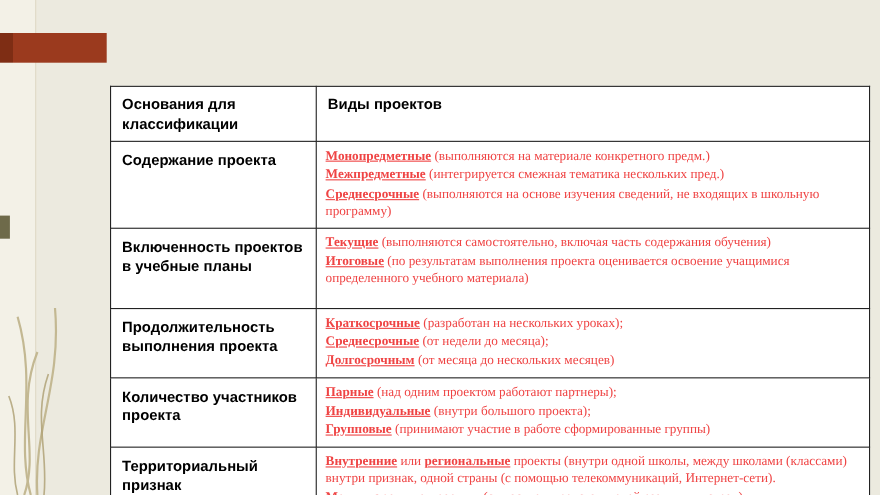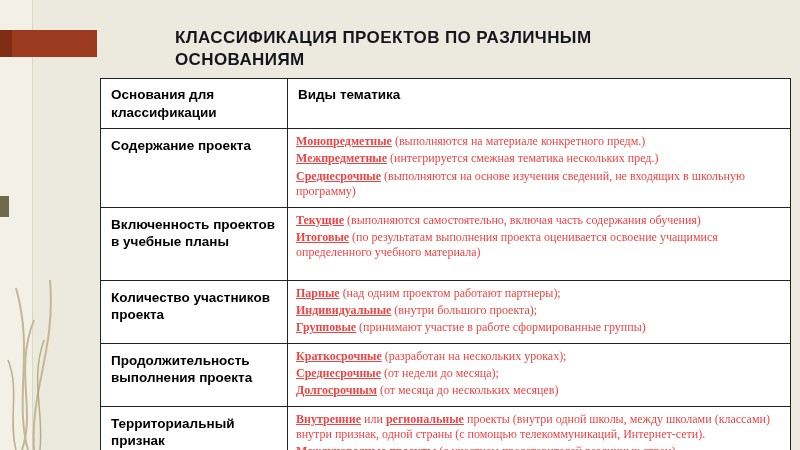--- a/index.html
+++ b/index.html
@@ -86,63 +86,62 @@
     <g fill="none" stroke="#AD9F72" stroke-width="1.5" opacity="0.8">
       <path d="M40 240 C 44 200, 30 170, 44 130"></path>
       <path d="M16 240 C 8 210, 20 180, 8 150"></path>
     </g>
   </svg>
 
   <div class="olive-mark"></div>
 
   <div class="accent-bar"></div>
 
-  <div class="title">КЛАССИФИКАЦИЯ ПРОЕКТОВ ПО РАЗЛИЧНЫМ ОСНОВАНИЯМ</div>
 
   <table class="cls-table">
     <colgroup>
         <col class="c1">
         <col class="c2">
       </colgroup>
     <thead>
       <tr>
         <th class="basis-head">Основания для классификации</th>
-        <th class="types-head">Виды тематика</th>
+        <th class="types-head">Виды проектов</th>
       </tr>
     </thead>
     <tbody>
         <tr>
           <td class="basis-cell">Содержание проекта</td>
           <td class="types-cell">
             <p><span class="term">Монопредметные</span><span> (выполняются на материале конкретного предм.)</span></p>
             <p><span class="term">Межпредметные</span><span> (интегрируется смежная тематика нескольких пред.)</span></p>
             <p><span class="term">Среднесрочные</span><span> (выполняются на основе изучения сведений, не входящих в школьную программу)</span></p>
           </td>
         </tr>
         <tr>
           <td class="basis-cell">Включенность проектов в учебные планы</td>
           <td class="types-cell">
             <p><span class="term">Текущие</span><span> (выполняются самостоятельно, включая часть содержания обучения)</span></p>
             <p><span class="term">Итоговые</span><span> (по результатам выполнения проекта оценивается освоение учащимися определенного учебного материала)</span></p>
           </td>
         </tr>
         <tr>
+          <td class="basis-cell">Продолжительность выполнения проекта</td>
+          <td class="types-cell">
+            <p><span class="term">Краткосрочные</span><span> (разработан на нескольких уроках);</span></p>
+            <p><span class="term">Среднесрочные</span><span> (от недели до месяца);</span></p>
+            <p><span class="term">Долгосрочным</span><span> (от месяца до нескольких месяцев)</span></p>
+          </td>
+        </tr>
+        <tr>
           <td class="basis-cell">Количество участников проекта</td>
           <td class="types-cell">
             <p><span class="term">Парные</span><span> (над одним проектом работают партнеры);</span></p>
             <p><span class="term">Индивидуальные</span><span> (внутри большого проекта);</span></p>
             <p><span class="term">Групповые</span><span> (принимают участие в работе сформированные группы)</span></p>
-          </td>
-        </tr>
-        <tr>
-          <td class="basis-cell">Продолжительность выполнения проекта</td>
-          <td class="types-cell">
-            <p><span class="term">Краткосрочные</span><span> (разработан на нескольких уроках);</span></p>
-            <p><span class="term">Среднесрочные</span><span> (от недели до месяца);</span></p>
-            <p><span class="term">Долгосрочным</span><span> (от месяца до нескольких месяцев)</span></p>
           </td>
         </tr>
         <tr>
           <td class="basis-cell">Территориальный признак</td>
           <td class="types-cell">
             <p><span class="term">Внутренние</span><span> или </span><span class="term">региональные</span><span> проекты (внутри одной школы, между школами (классами) внутри признак, одной страны (с помощью телекоммуникаций, Интернет-сети).</span></p>
             <p><span class="term">Международные проекты</span><span> (с участием представителей различных стран)</span></p>
           </td>
         </tr>
       </tbody>

